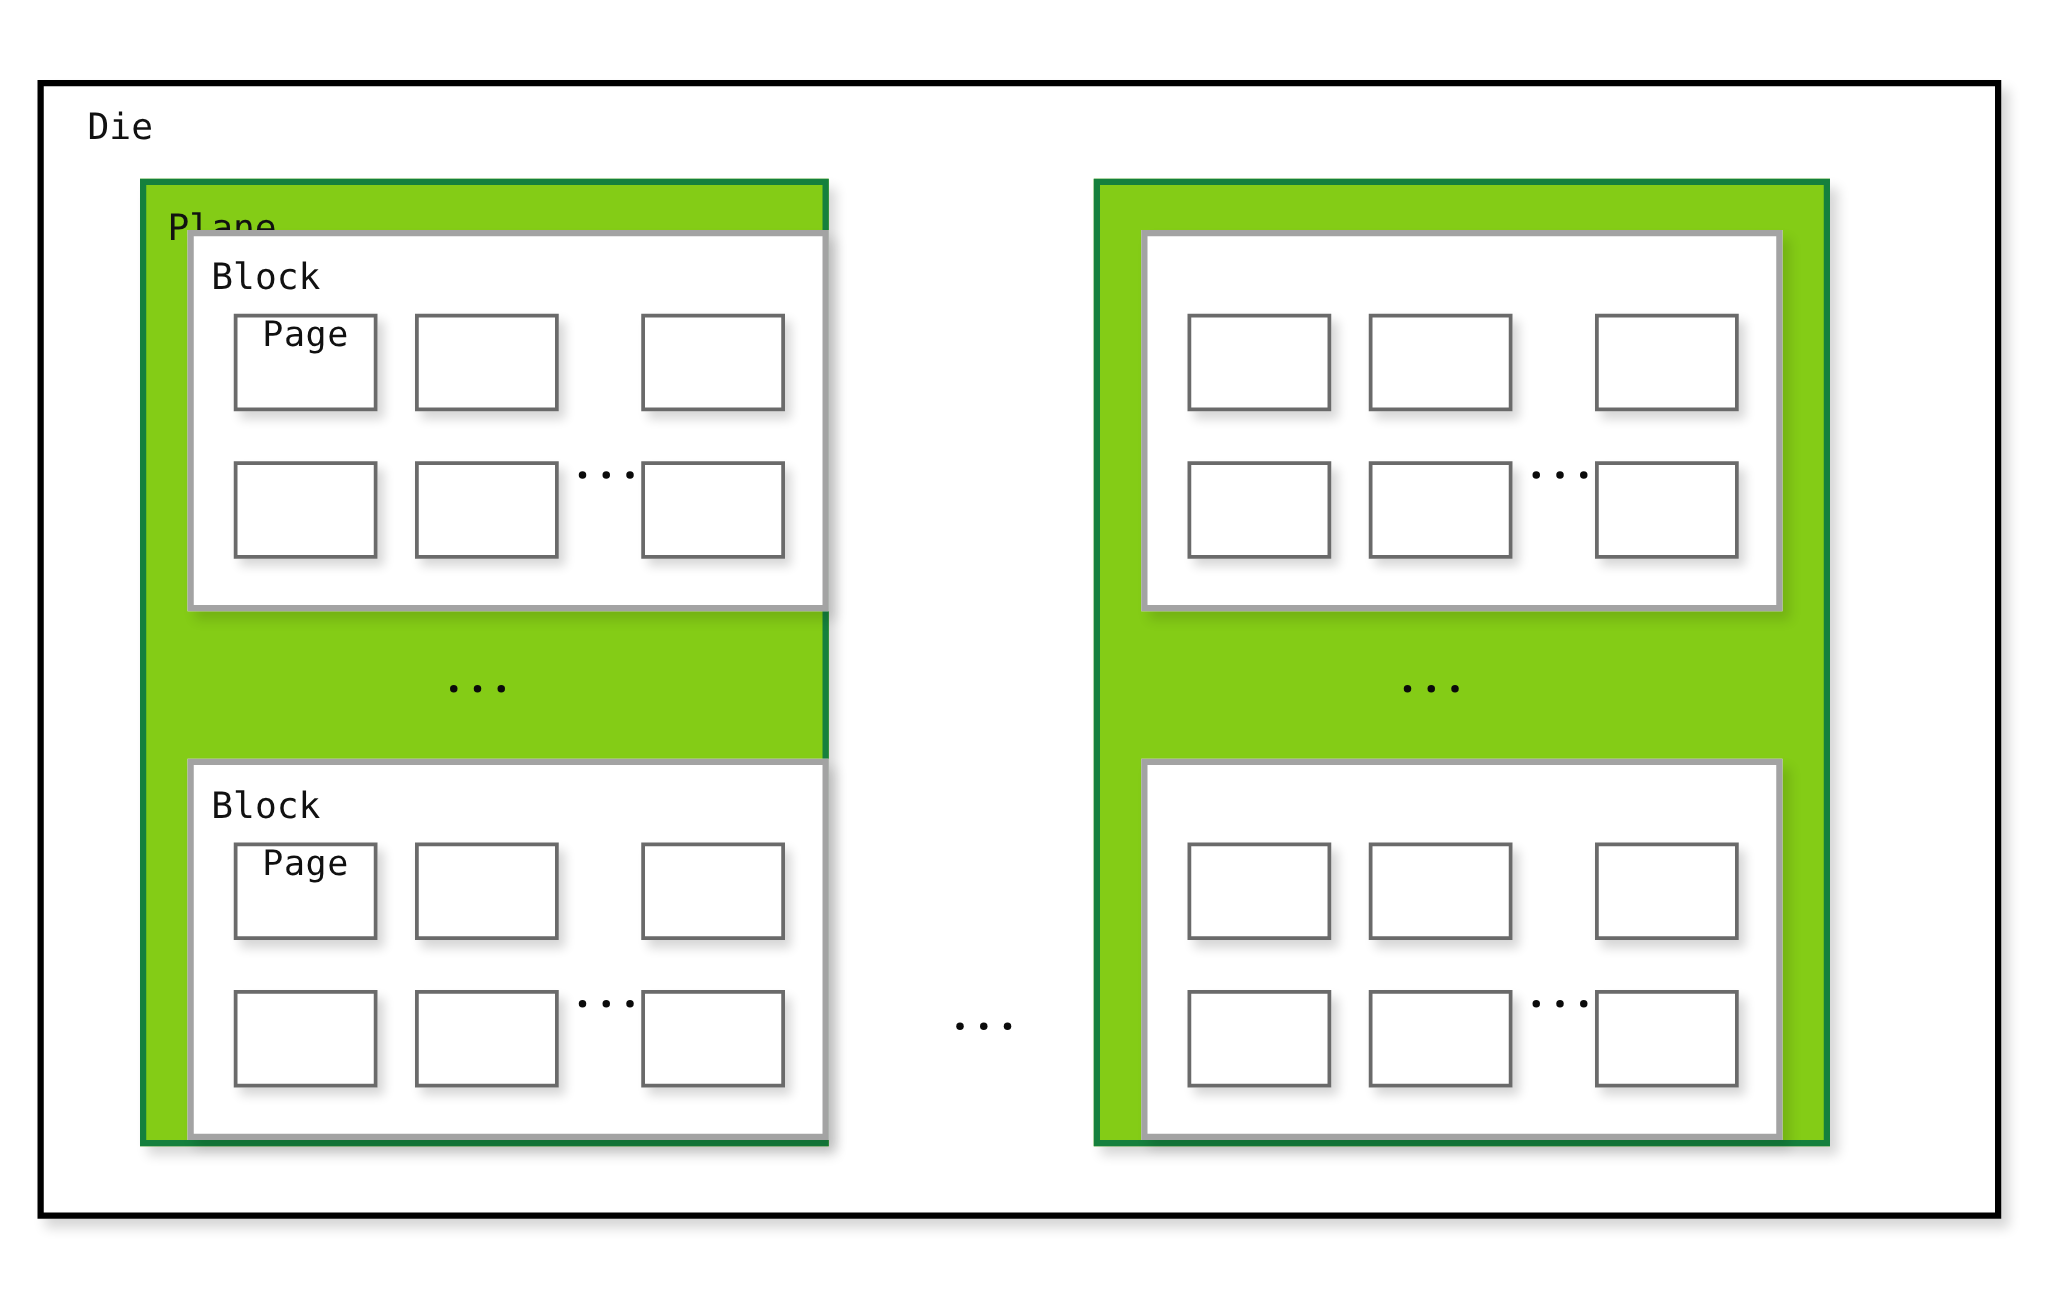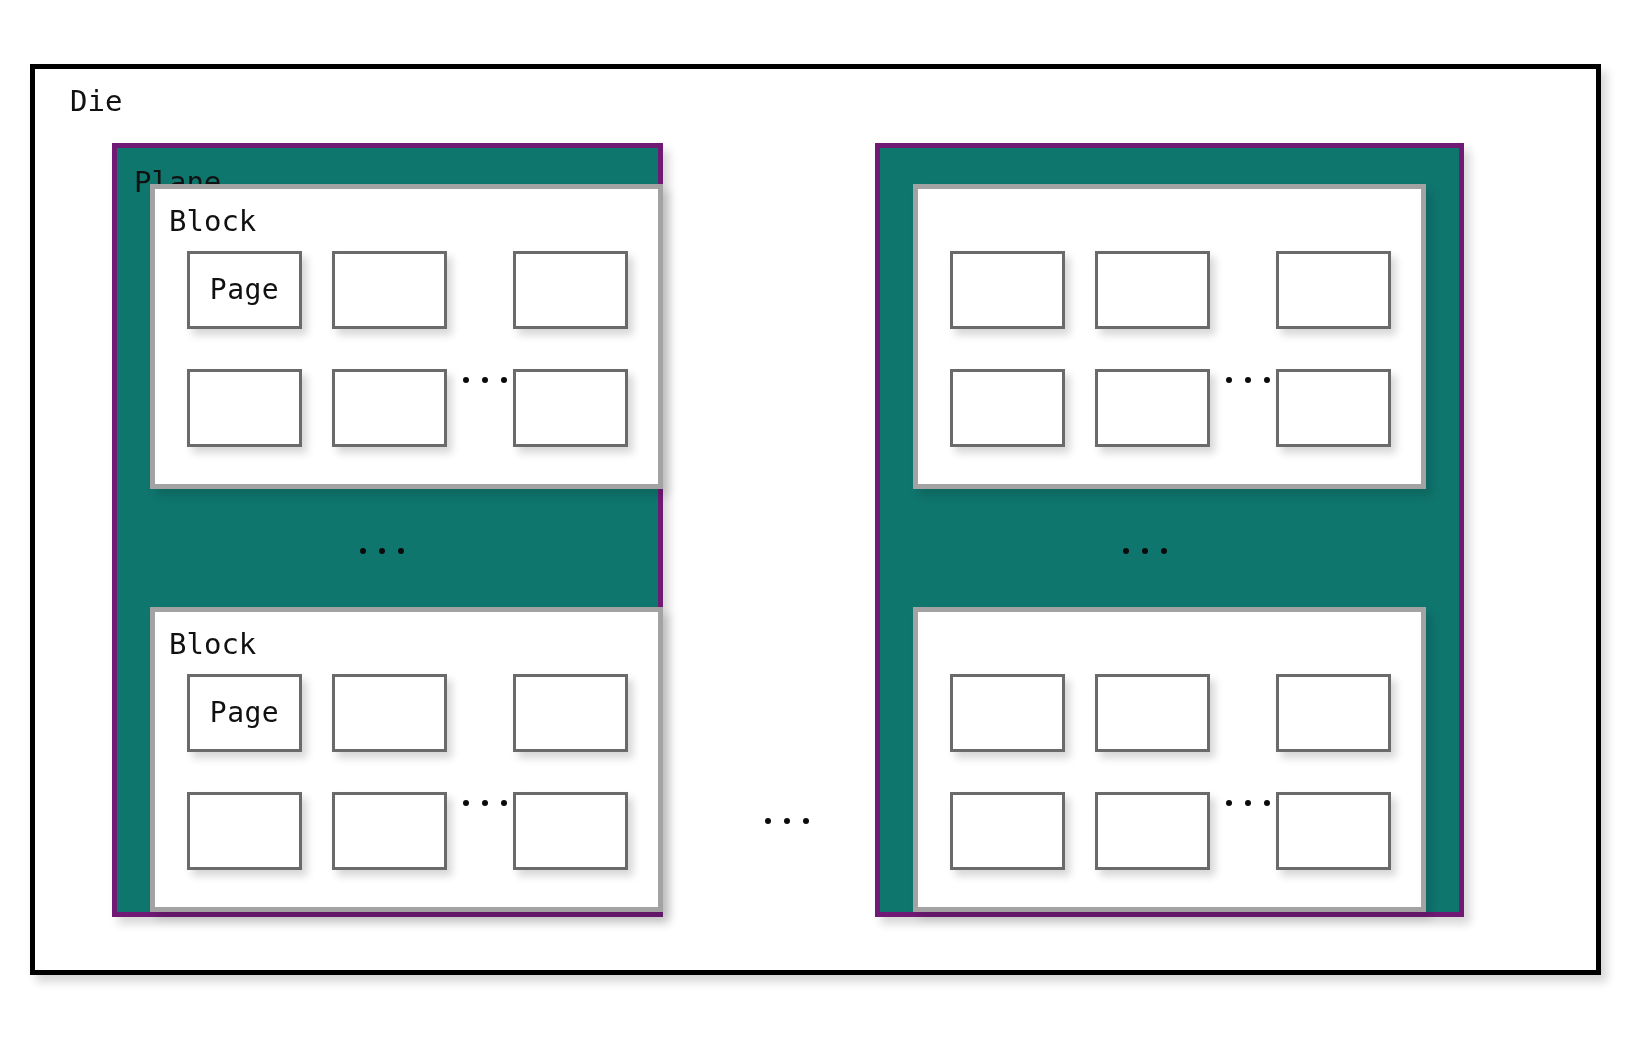--- a/index.html
+++ b/index.html
@@ -30,22 +30,22 @@
     border: 5px solid #000000;
     background: #ffffff;
     box-sizing: border-box;
     box-shadow: 6px 7px 9px rgba(0,0,0,0.16);
     margin-top: 32px;
   }
 
   
   .plane {
     position: absolute;
-    border: 5px solid #701a75;
-    background: #0f766e;
+    border: 5px solid #15803d;
+    background: #84cc16;
     box-sizing: border-box;
     box-shadow: 6px 7px 9px rgba(0,0,0,0.16);
   }
   .plane.p1 { left: 77px;  top: 74px; width: 551px; height: 774px; }
   .plane.p2 { left: 840px; top: 74px; width: 589px; height: 774px; }
 
   
   .block {
     position: absolute;
     border: 5px solid #a3a3a3;
@@ -63,21 +63,21 @@
   
   .page {
     position: absolute;
     width: 115px;
     height: 78px;
     border: 3px solid #6a6a6a;
     background: #ffffff;
     box-sizing: border-box;
     box-shadow: 5px 6px 8px rgba(0,0,0,0.16);
     display: flex;
-    align-items: center;
+    align-items: flex-start;
     justify-content: center;
   }
   .page .page-label {
     font-size: 28px;
     line-height: 1;
     color: #101010;
     letter-spacing: 0.5px;
     user-select: none;
   }
 

